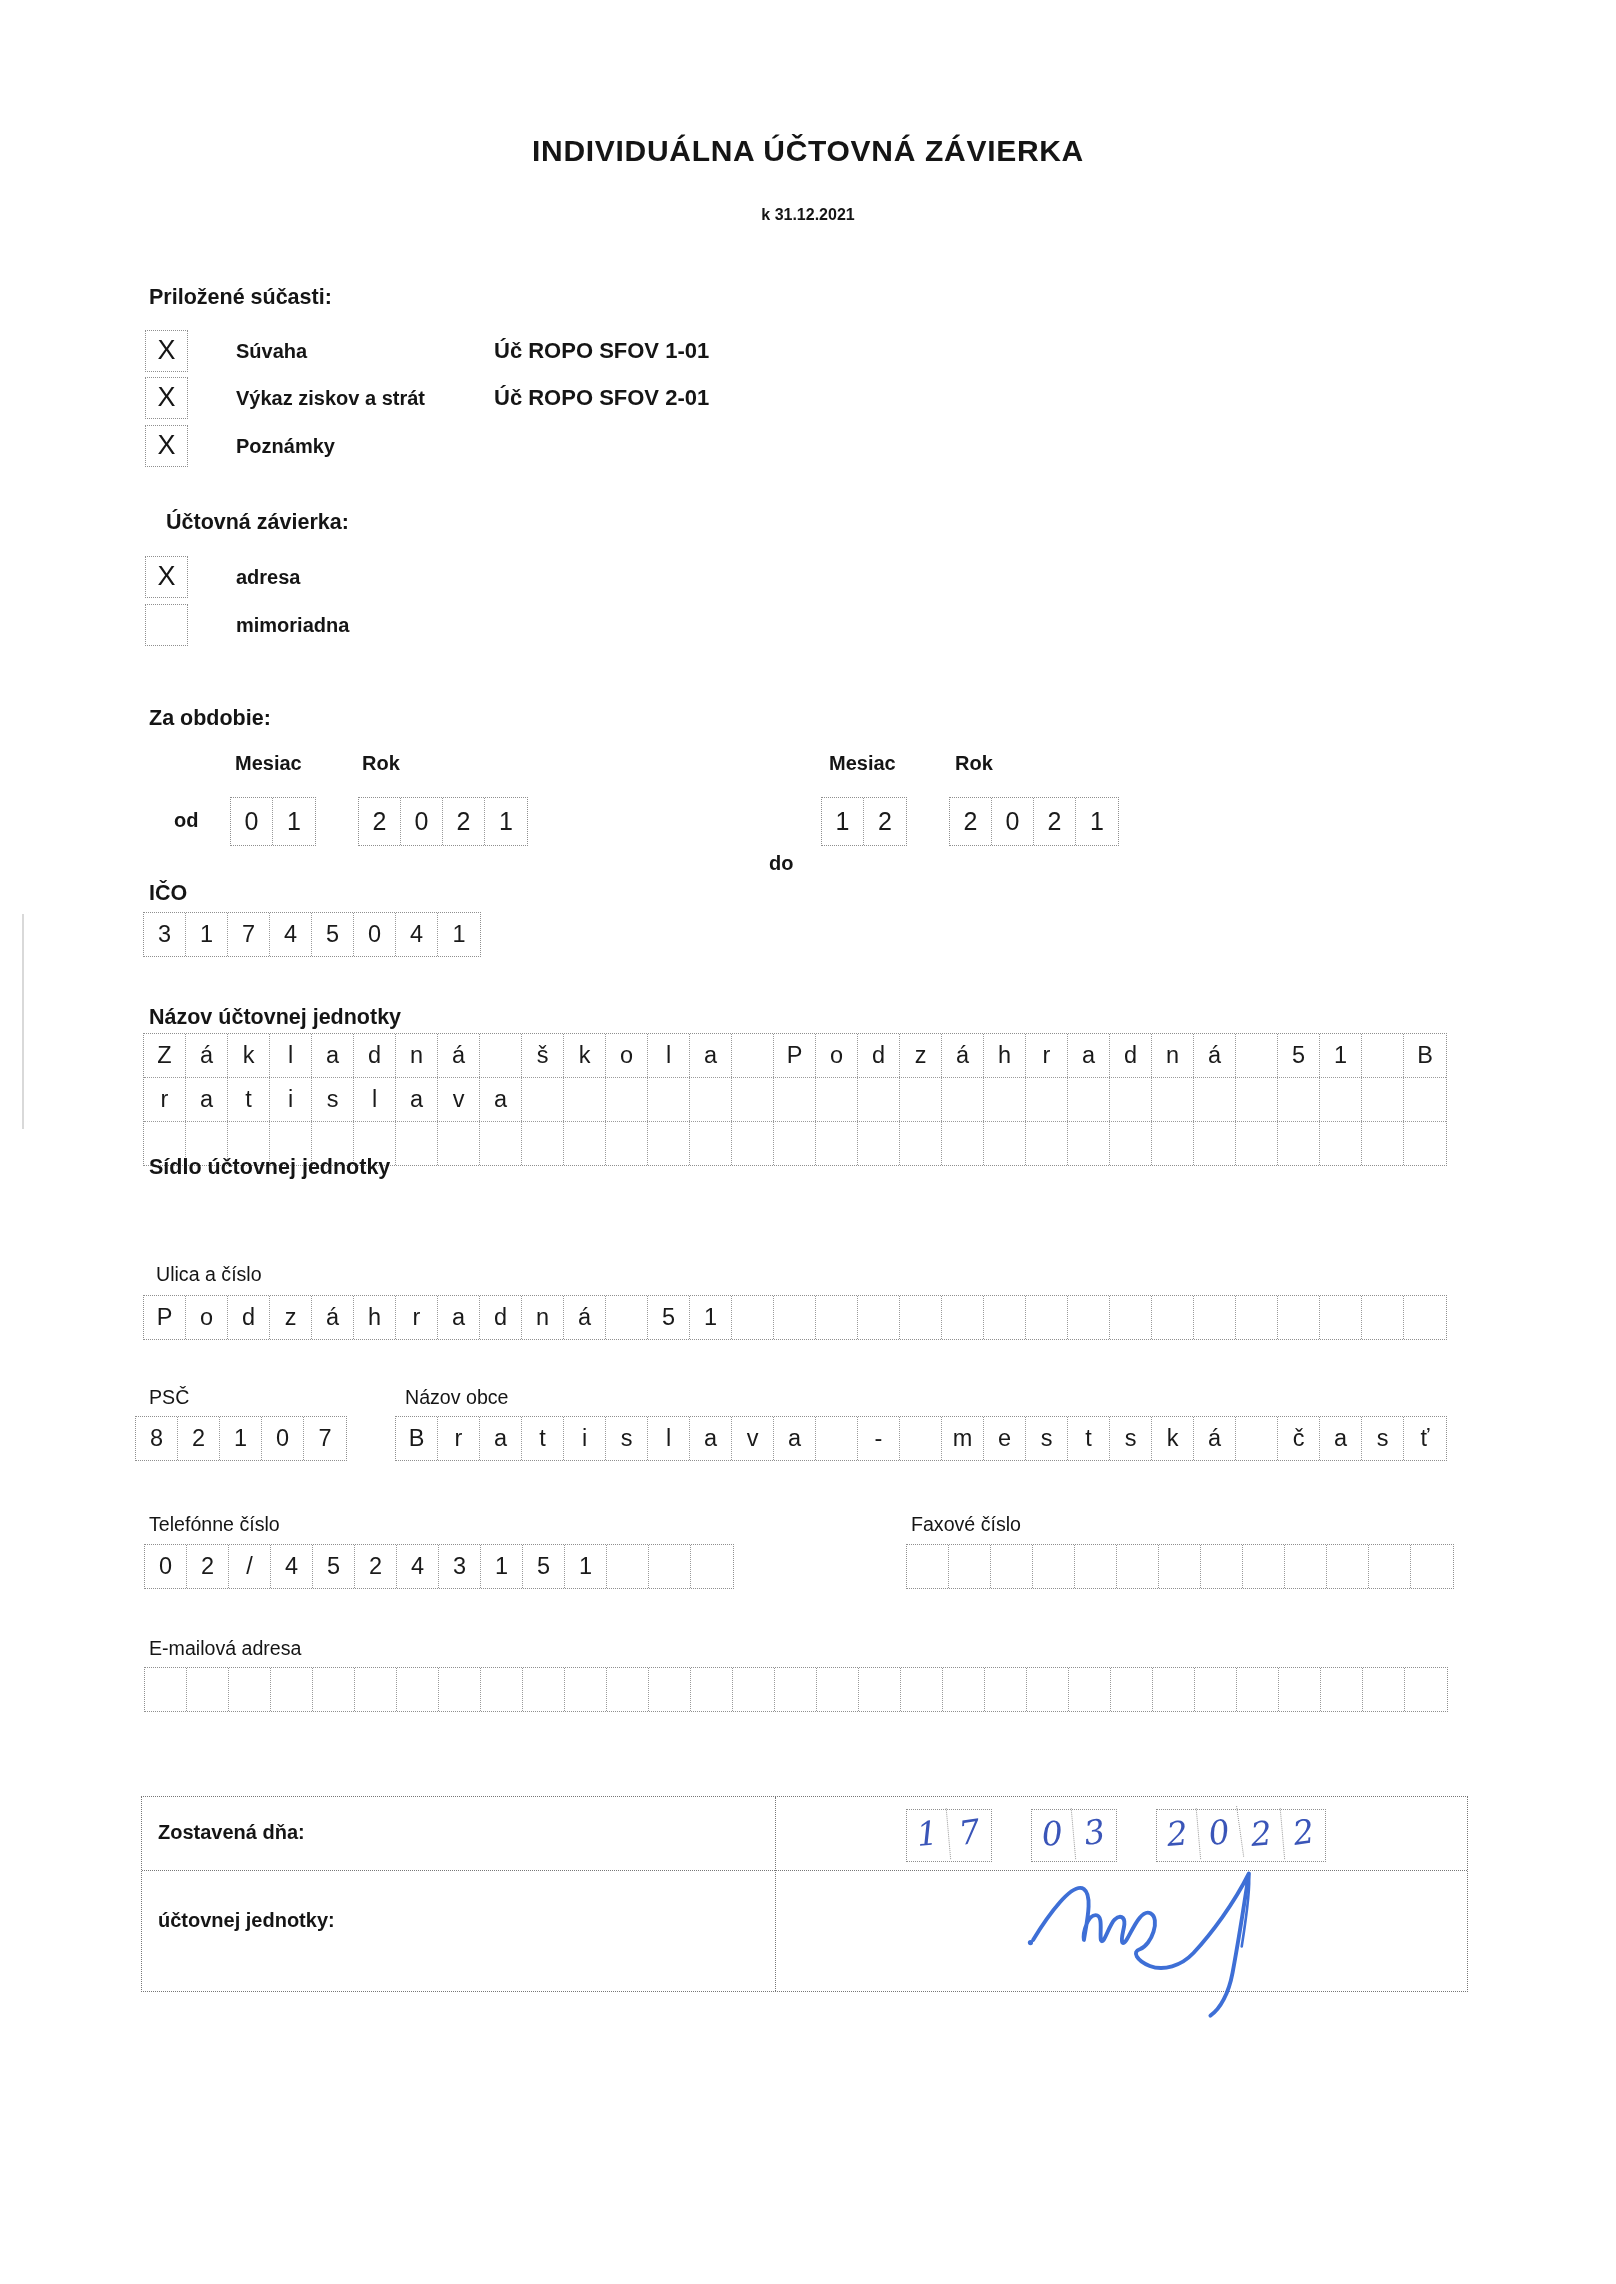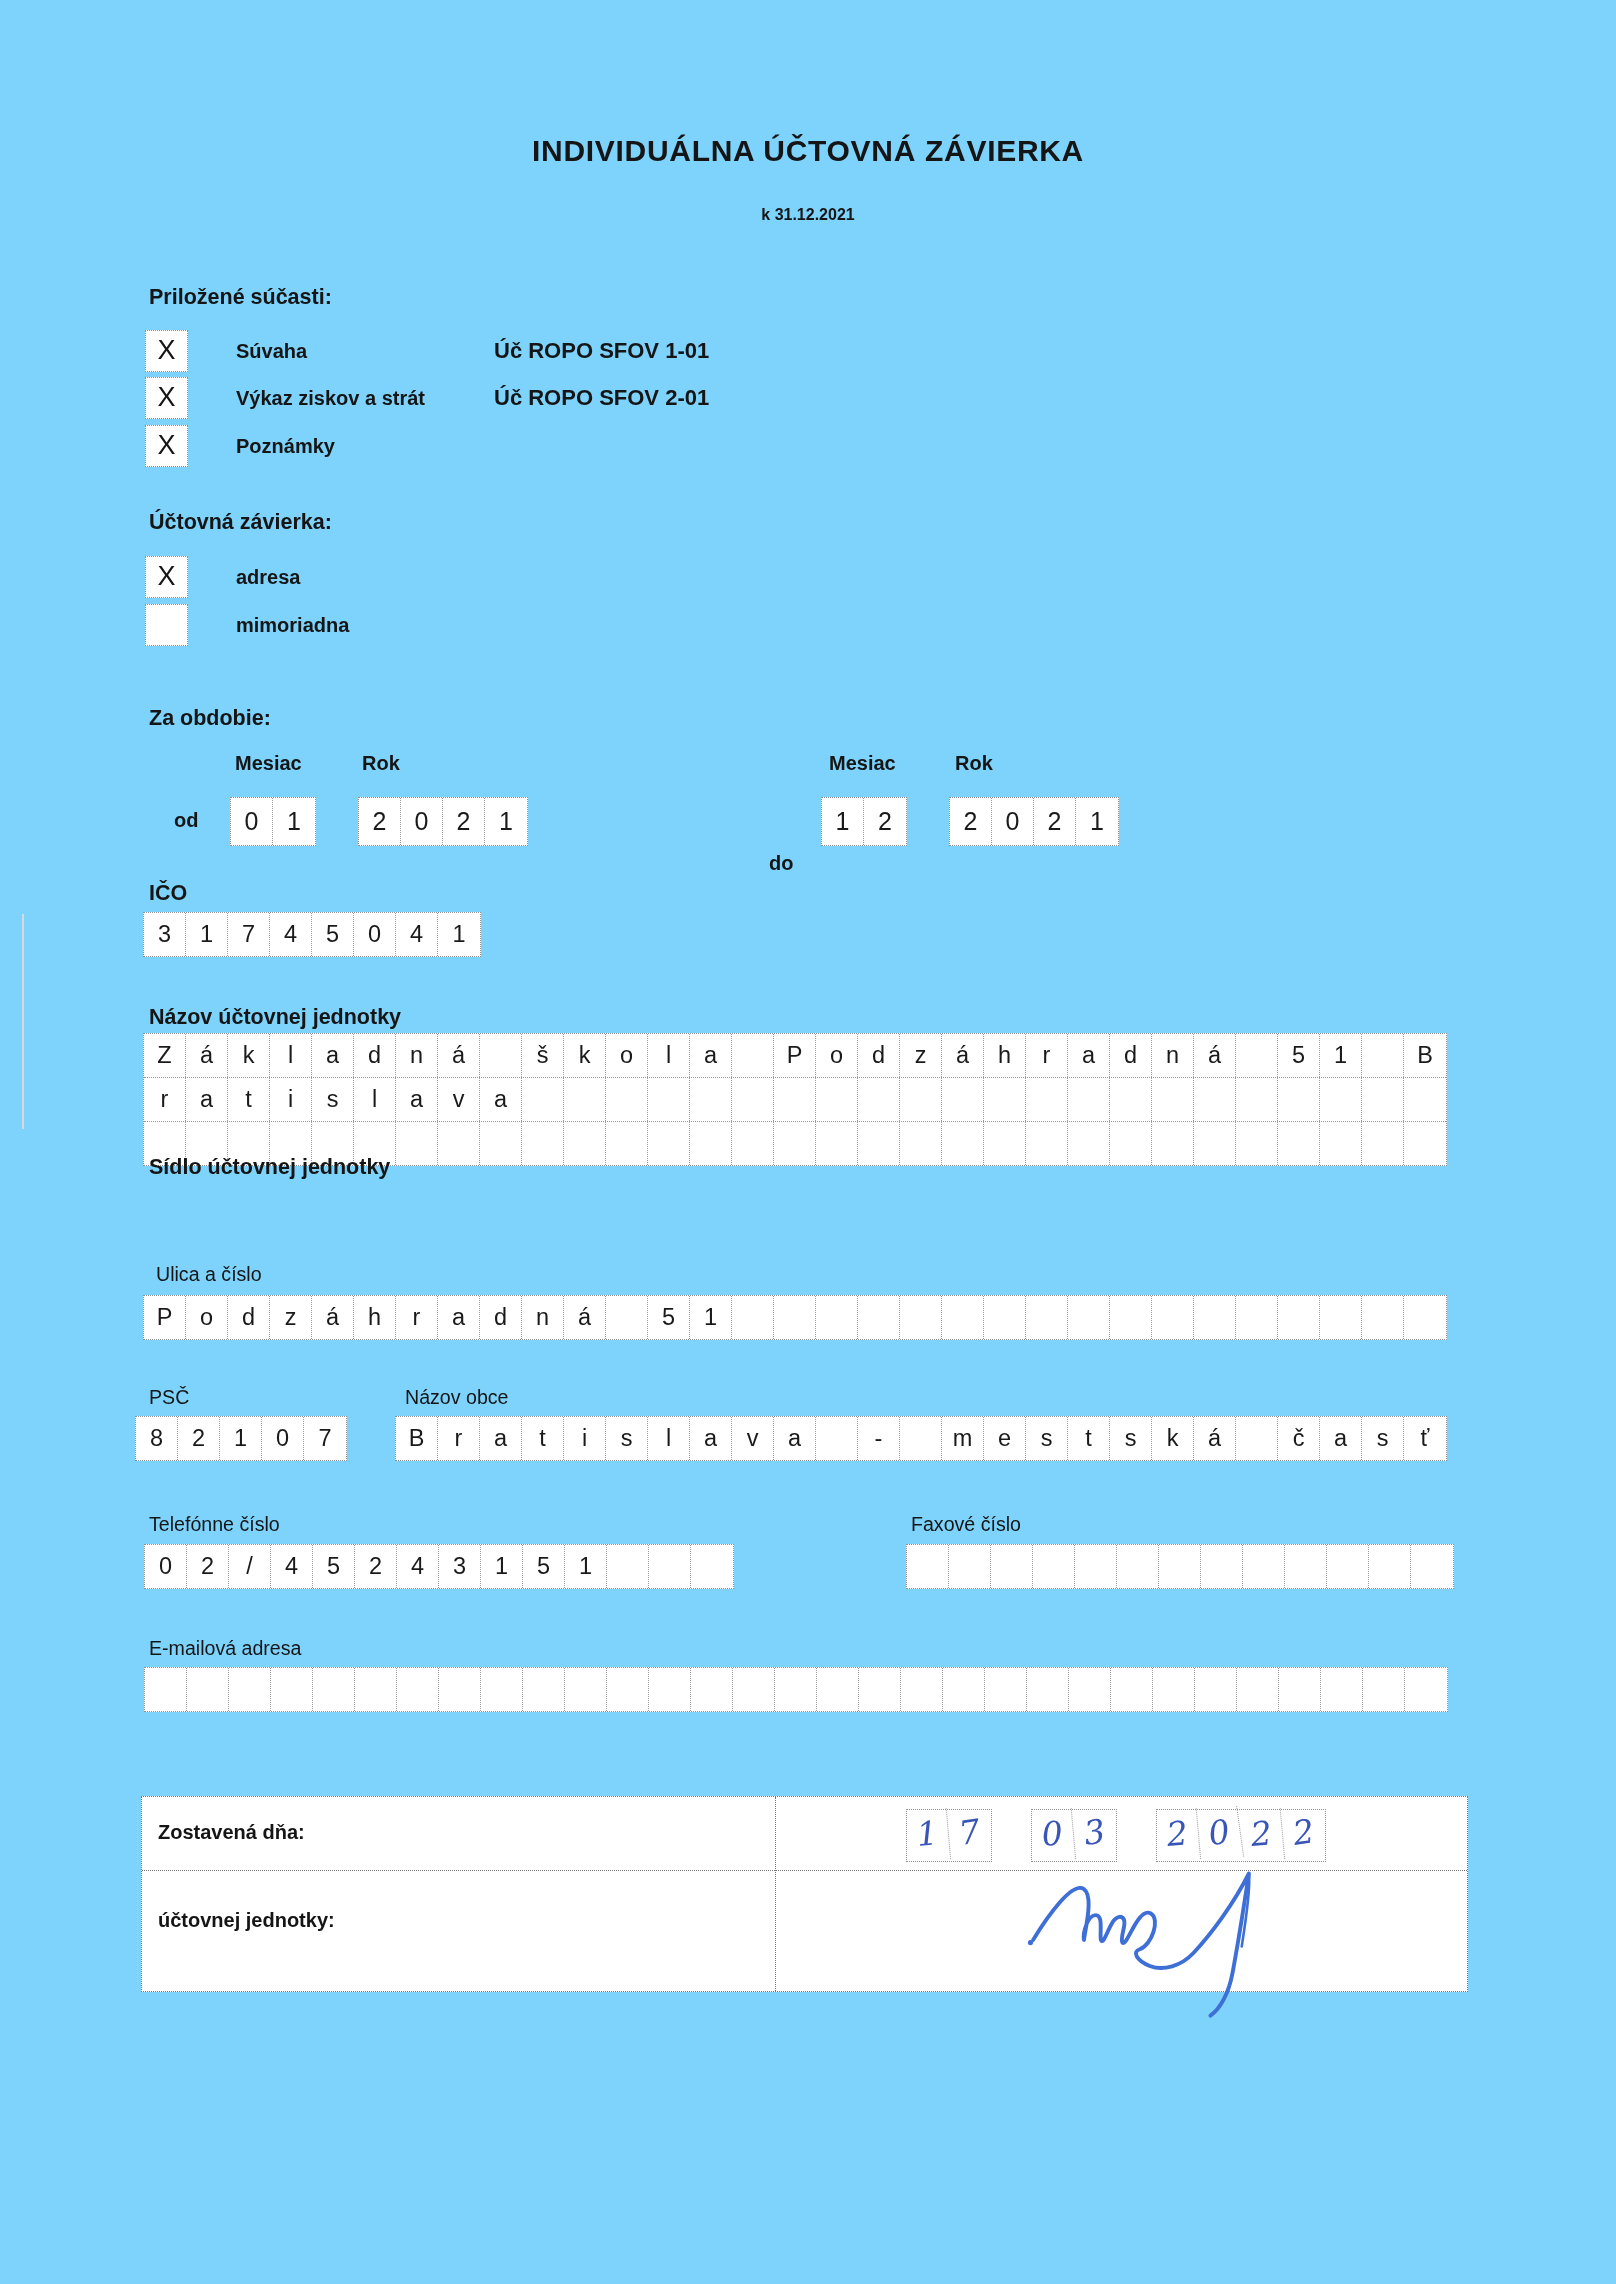--- a/index.html
+++ b/index.html
@@ -1,17 +1,17 @@
 <!DOCTYPE html>
 <html style="font-size:10.4px"><head>
 <meta charset="utf-8">
 <style>
   html,body{margin:0;padding:0;background:#e8e8e8;}
   #page{
-    position:relative;width:1616px;height:2284px;background:#7dd3fc;
+    position:relative;width:1616px;height:2284px;background:#ffffff;
     font-family:"Liberation Sans",sans-serif;color:#151515;overflow:hidden;
   }
   .abs{position:absolute;}
   .ctr{left:0;width:1616px;text-align:center;}
   .title{font-size:30px;font-weight:bold;letter-spacing:0.7px;}
   .subtitle{font-size:16px;font-weight:bold;}
   .h-bold{font-size:21.5px;font-weight:bold;}
   .lbl{font-size:20px;font-weight:bold;}
   .lbl-reg{font-size:19.6px;font-weight:normal;}
   .code{font-size:22px;font-weight:bold;}
@@ -73,21 +73,21 @@
   <div class="abs lbl row-lbl" style="left:236px;top:330px;">Súvaha</div>
   <div class="abs code row-lbl" style="left:494px;top:330px;">Úč ROPO SFOV 1-01</div>
 
   <div class="abs chk" style="left:145px;top:377px;">X</div>
   <div class="abs lbl row-lbl" style="left:236px;top:377px;">Výkaz ziskov a strát</div>
   <div class="abs code row-lbl" style="left:494px;top:377px;">Úč ROPO SFOV 2-01</div>
 
   <div class="abs chk" style="left:145px;top:425px;">X</div>
   <div class="abs lbl row-lbl" style="left:236px;top:425px;">Poznámky</div>
 
-  <div class="abs h-bold" style="left:149px;top:510px;">Účtovná závierka:</div>
+  <div class="abs h-bold" style="left:166px;top:510px;">Účtovná závierka:</div>
 
   <div class="abs chk" style="left:145px;top:556px;">X</div>
   <div class="abs lbl row-lbl" style="left:236px;top:556px;">adresa</div>
 
   <div class="abs chk" style="left:145px;top:604px;"></div>
   <div class="abs lbl row-lbl" style="left:236px;top:604px;">mimoriadna</div>
 
   <div class="abs h-bold" style="left:149px;top:706px;">Za obdobie:</div>
 
   <div class="abs lbl" style="left:235px;top:752px;">Mesiac</div>

